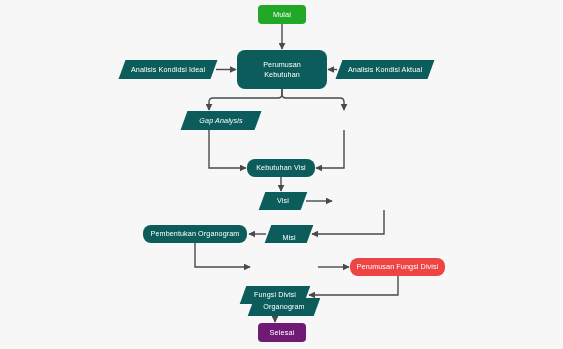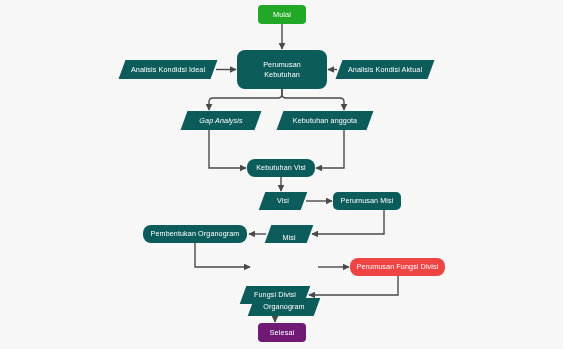--- a/index.html
+++ b/index.html
@@ -134,37 +134,30 @@
   <div class="node io" style="left: 339px; top: 60px; width: 92px; height: 19px;">
     <span class="skew" style="background: rgb(13, 92, 92);"></span>
     <span class="lbl">Analisis Kondisi Aktual</span>
   </div>
 
   <div class="node io" style="left: 184px; top: 111px; width: 74px; height: 19px;">
     <span class="skew" style="background: rgb(13, 92, 92);"></span>
     <span class="lbl italic">Gap Analysis</span>
   </div>
 
-  <div class="node io" style="left: 280px; top: 111px; width: 90px; height: 19px;">
-    <span class="skew" style="background: rgb(13, 92, 92);"></span>
-    <span class="lbl">Kebutuhan anggota</span>
-  </div>
 
   <div class="node process" style="left: 247px; top: 159px; width: 68px; height: 18px; background: rgb(13, 92, 92);">
     <span>Kebutuhan Visi</span>
   </div>
 
   <div class="node io" style="left: 262px; top: 192px; width: 42px; height: 18px;">
     <span class="skew" style="background: rgb(13, 92, 92);"></span>
     <span class="lbl">Visi</span>
   </div>
 
-  <div class="node process rounded" style="left: 333px; top: 192px; width: 68px; height: 18px; background: rgb(13, 92, 92);">
-    <span>Perumusan Misi</span>
-  </div>
 
   <div class="node process" style="left: 143px; top: 225px; width: 104px; height: 18px; background: rgb(13, 92, 92);">
     <span>Pembentukan Organogram</span>
   </div>
 
   <div class="node io" style="left: 268px; top: 225px; width: 42px; height: 18px; align-items: flex-end;">
     <span class="skew" style="background: rgb(13, 92, 92);"></span>
     <span class="lbl">Misi</span>
   </div>
 

